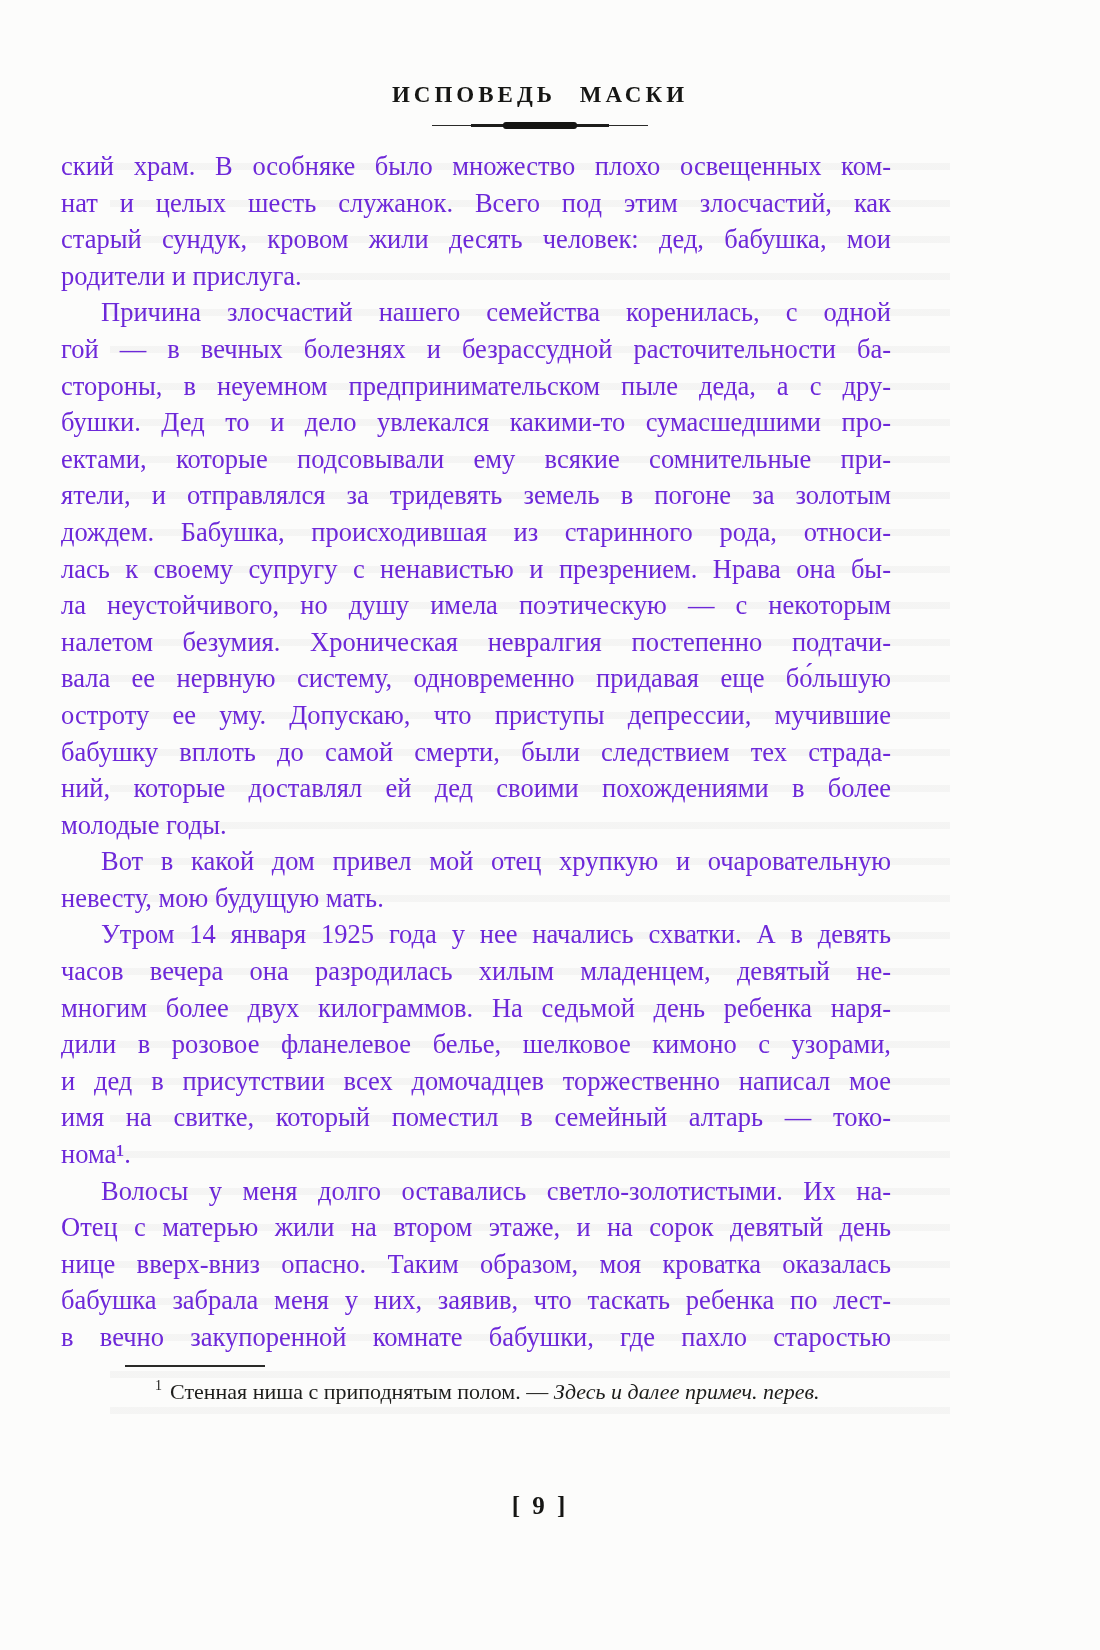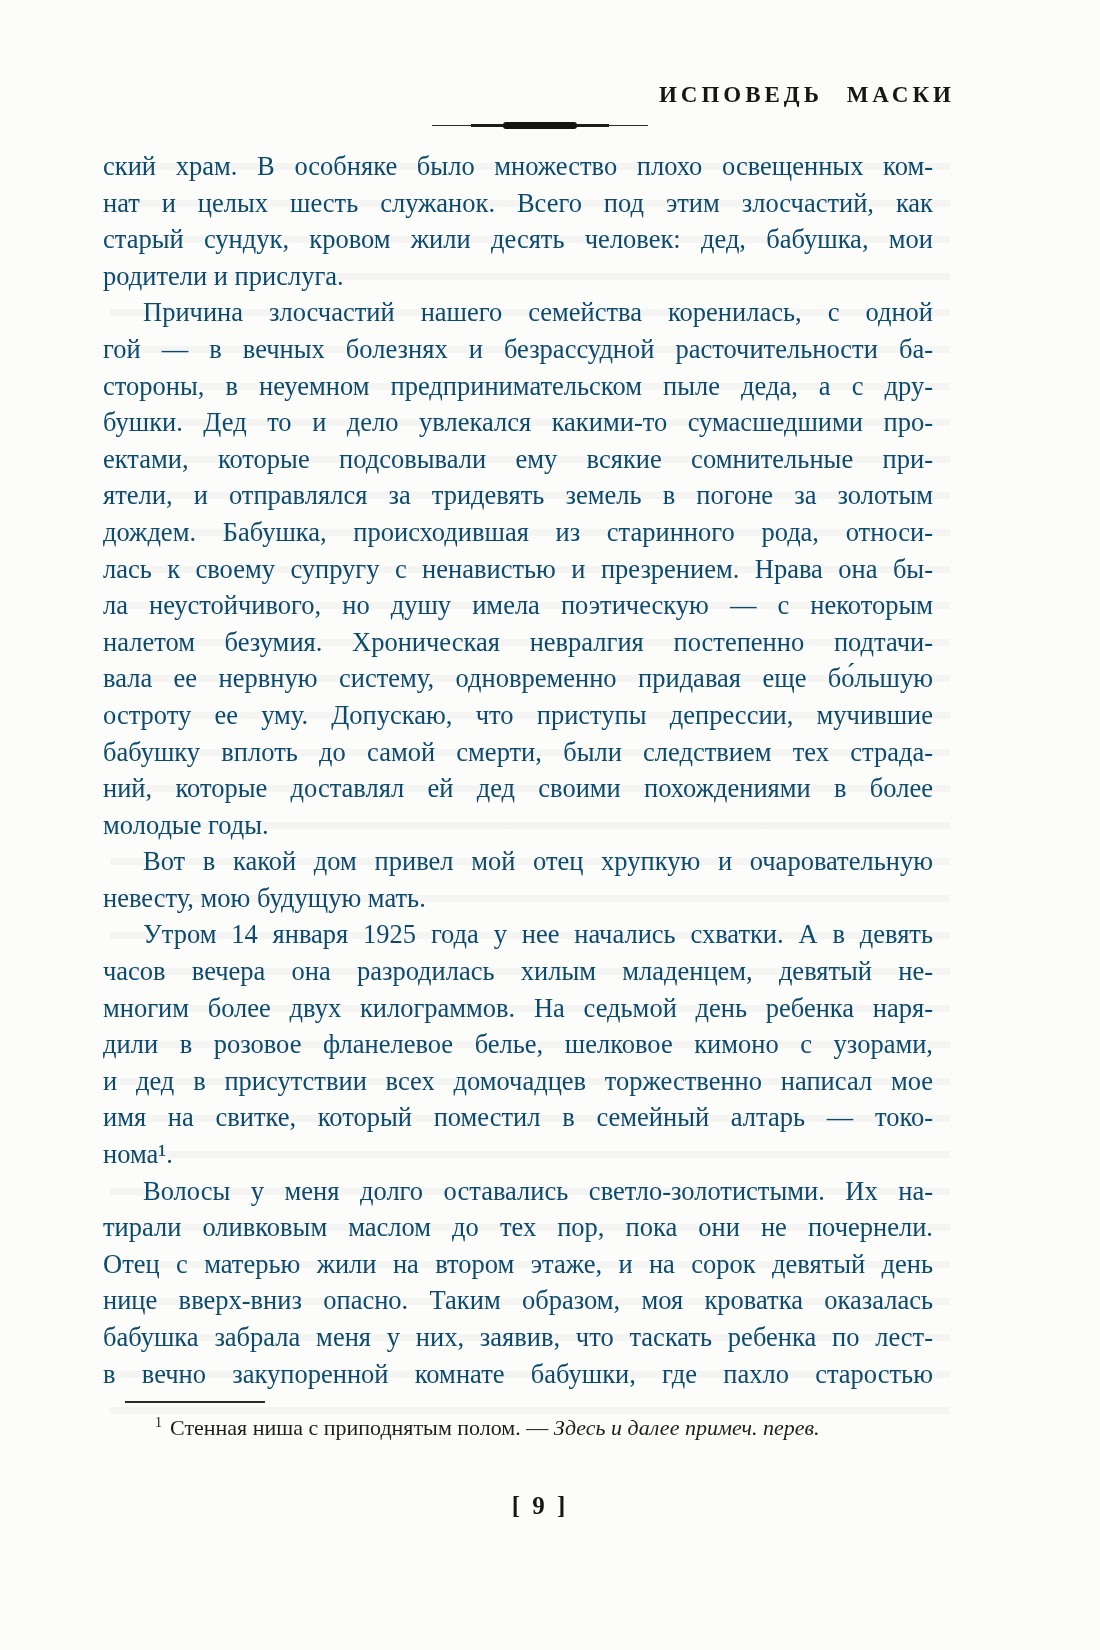--- a/index.html
+++ b/index.html
@@ -21,42 +21,42 @@
     background: repeating-linear-gradient(
       to bottom,
       rgba(0,0,0,0) 0px, rgba(0,0,0,0) 23px,
       rgba(40,40,40,0.035) 23px, rgba(40,40,40,0.035) 30px,
       rgba(0,0,0,0) 30px, rgba(0,0,0,0) 36.6px);
     pointer-events: none;
   }
   .running-head {
     margin: 82px auto 4px;
     width: 830px; margin-left: 125px;
-    text-align: right;
+    text-align: center;
     font-weight: bold;
     font-size: 23px;
     letter-spacing: 4px;
     word-spacing: 14px;
     color: #161614;
   }
   .ornament {
     position: relative;
     width: 216px; height: 9px;
     margin: 13px 0 0 432px;
   }
   .ornament .bar-thin  { position: absolute; top: 4px; left: 0; right: 0; height: 1px; background: #2a2a28; }
   .ornament .bar-mid   { position: absolute; top: 3px; left: 18%; right: 18%; height: 3px; background: #1c1c1a; }
   .ornament .bar-thick { position: absolute; top: 1px; left: 33%; right: 33%; height: 7px; background: #141412; border-radius: 3px; }
   .body-text {
     position: relative;
-    margin: 18px 0 0 103px;
+    margin: 18px 0 0 61px;
     width: 830px;
     font-size: 26.5px;
     line-height: 36.6px;
-    color: #0c4a6e;
+    color: #6d28d9;
   }
   .line {
     white-space: nowrap;
     text-align: justify;
     text-align-last: justify;
   }
   .line.para-end { text-align-last: left; }
   .line.indent { text-indent: 40px; }
   .footnote-separator {
     margin: 9px 0 0 125px;
@@ -134,21 +134,20 @@
         <div class="line indent">Утром 14 января 1925 года у нее начались схватки. А в девять</div>
         <div class="line">часов вечера она разродилась хилым младенцем, девятый не-</div>
         <div class="line">многим более двух килограммов. На седьмой день ребенка наря-</div>
         <div class="line">дили в розовое фланелевое белье, шелковое кимоно с узорами,</div>
         <div class="line">и дед в присутствии всех домочадцев торжественно написал мое</div>
         <div class="line">имя на свитке, который поместил в семейный алтарь — токо-</div>
         <div class="line para-end">нома¹.</div>
       </div>
       <div class="paragraph">
         <div class="line indent">Волосы у меня долго оставались светло-золотистыми. Их на-</div>
-        <div class="line">тирали оливковым маслом до тех пор, пока они не почернели.</div>
         <div class="line">Отец с матерью жили на втором этаже, и на сорок девятый день</div>
         <div class="line">нице вверх-вниз опасно. Таким образом, моя кроватка оказалась</div>
         <div class="line">бабушка забрала меня у них, заявив, что таскать ребенка по лест-</div>
         <div class="line">в вечно закупоренной комнате бабушки, где пахло старостью</div>
       </div>
     </div>
 
   <div class="footnote-separator"></div>
 
   <div class="footnote"><sup>1</sup><span>Стенная ниша с приподнятым полом. — </span><em>Здесь и далее примеч. перев.</em></div>

